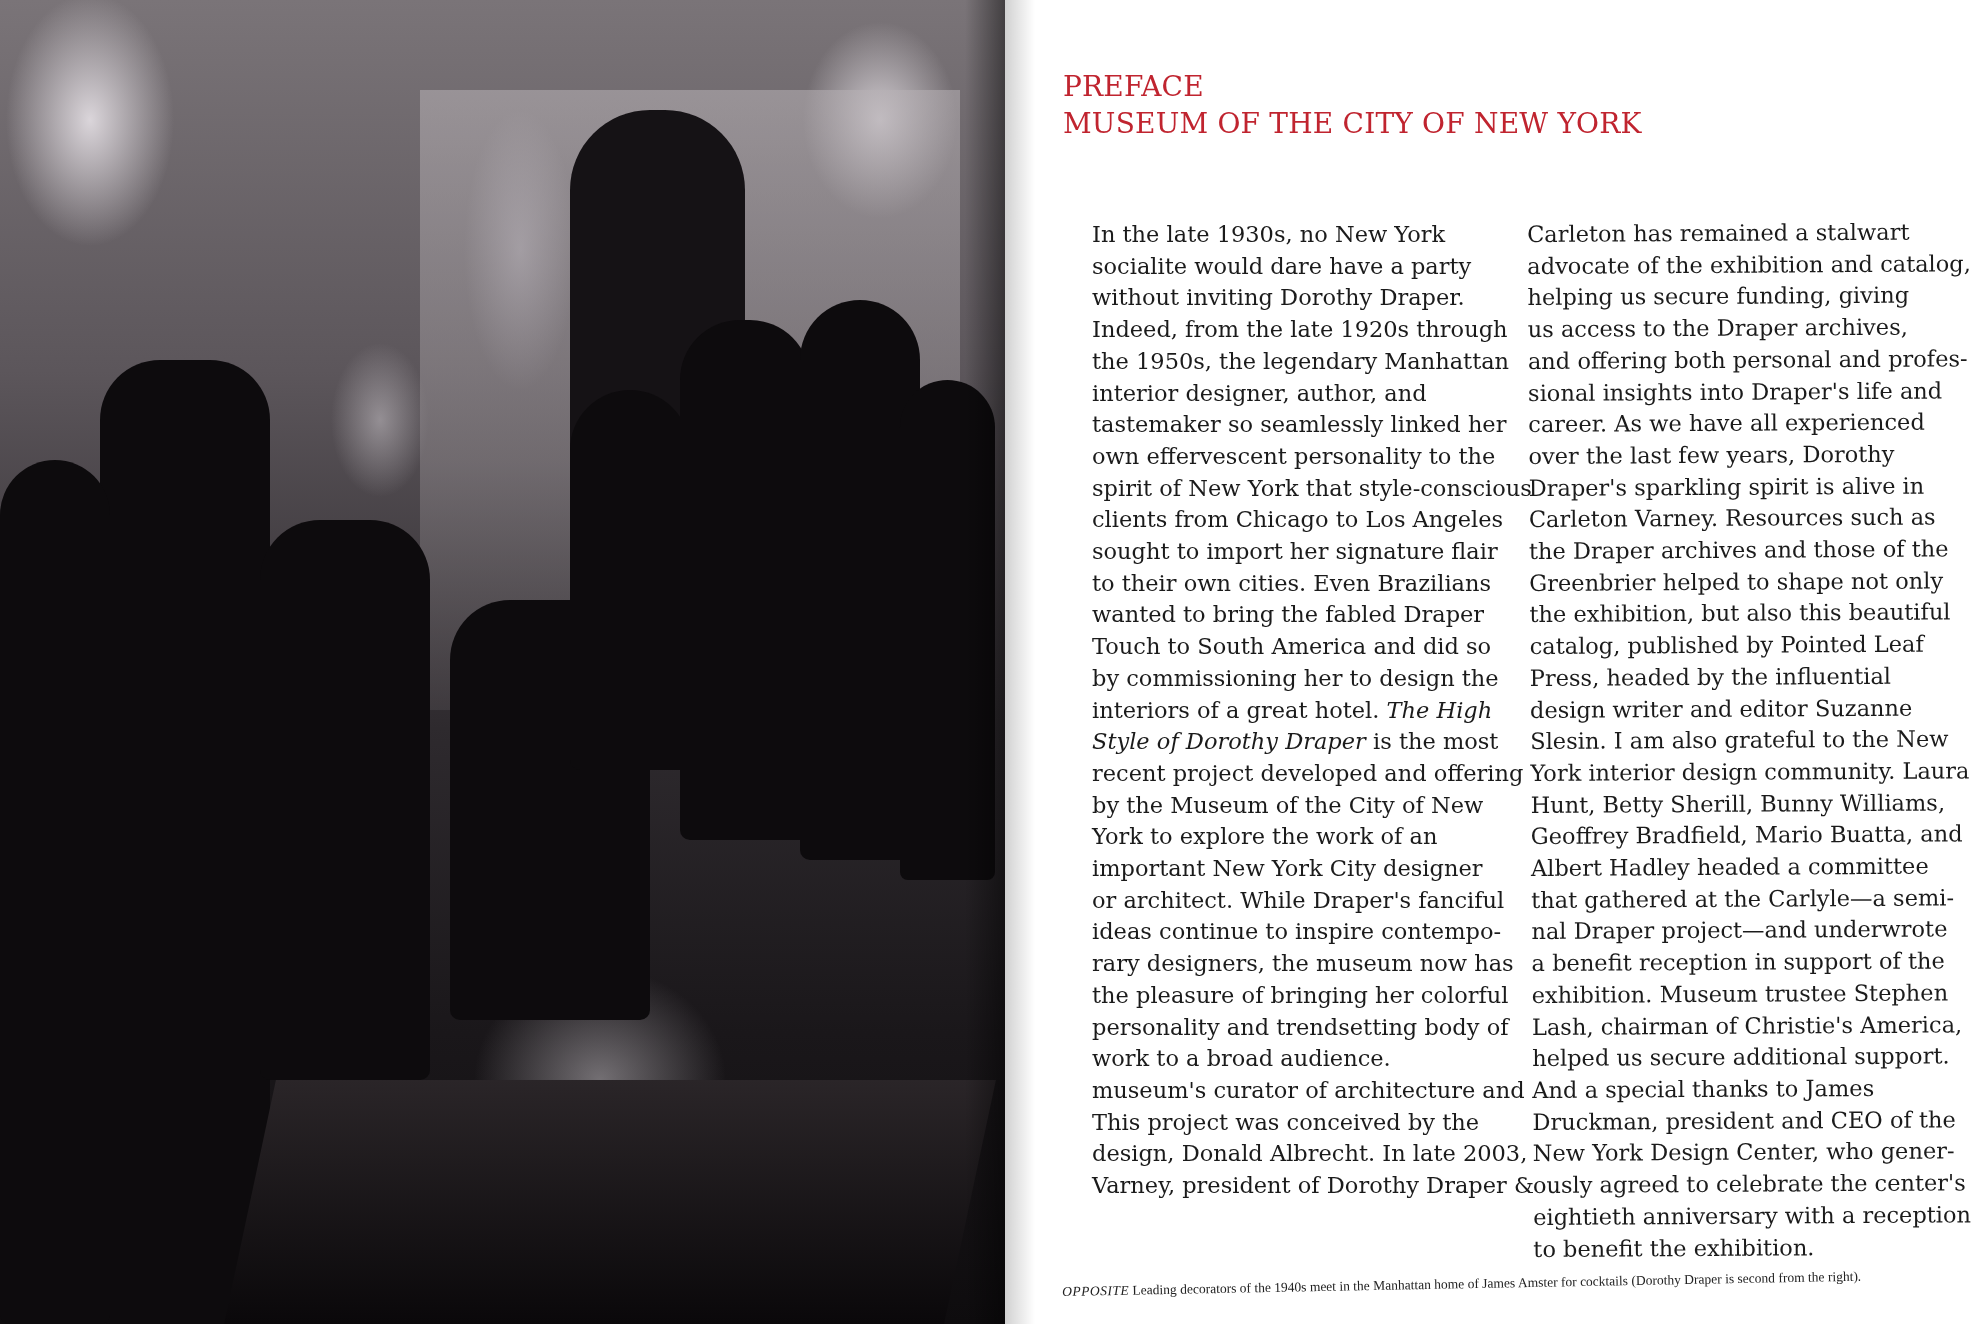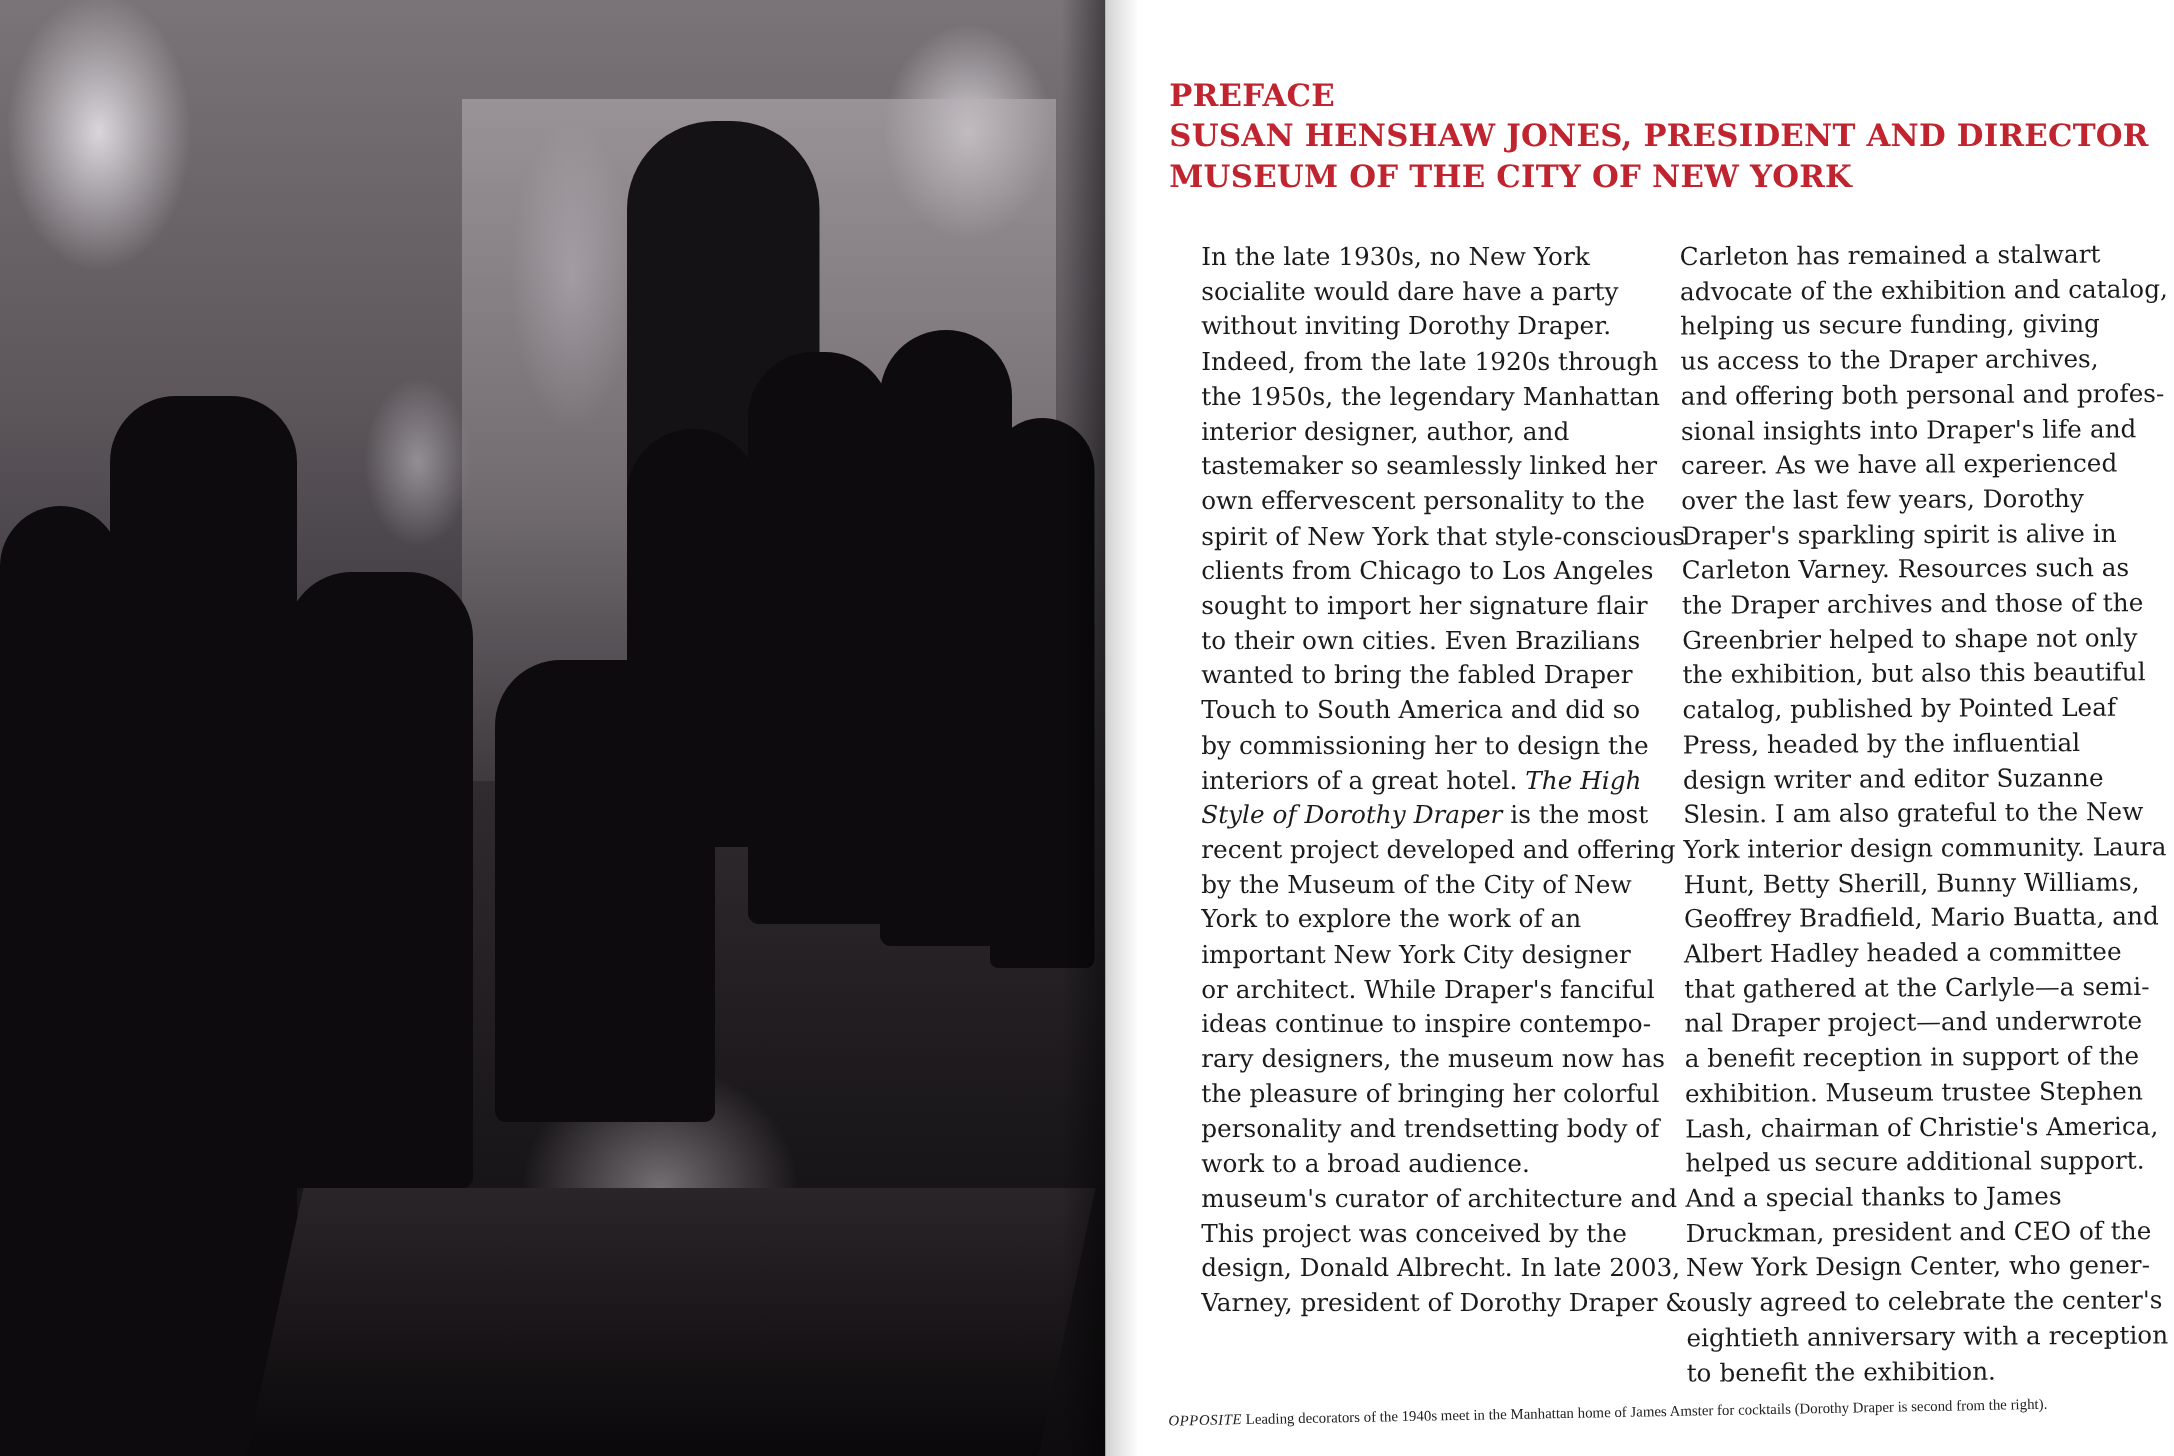--- a/index.html
+++ b/index.html
@@ -28,21 +28,21 @@
     background: linear-gradient(180deg,#2a2528,#0a080a); transform: skewX(-12deg); }
   .photo .gutter { position:absolute; right:0; top:0; width: 40px; height:100%;
     background: linear-gradient(90deg, rgba(0,0,0,0), rgba(0,0,0,0.45)); }
 
   .page { position:absolute; left: 1005px; top: 0; width: 971px; height: 1324px; background:#fff; }
   .page .shade { position:absolute; left:0; top:0; width: 30px; height:100%;
     background: linear-gradient(90deg, rgba(0,0,0,0.18), rgba(0,0,0,0)); }
 
   .heading { position:absolute; left: 1063px; top: 68px; color:#c0242f;
     font-family: "DejaVu Serif", serif; font-size: 28px; line-height: 37px; letter-spacing: .2px; }
-  .heading div { white-space: nowrap; font-weight: bold; }
+  .heading div { white-space: nowrap; }
 
   .col { position:absolute; top: 219px; font-size: 22.5px; line-height: 31.7px; color:#1b1b1b;
     font-family: "DejaVu Serif", serif; }
   .col .line { white-space: nowrap; display:block; }
   .col .line em { font-style: italic; }
   .col-left { left: 1092px; width: 440px; }
   .col-right { left: 1527px; width: 440px; transform: rotate(-0.35deg); transform-origin: left top; }
 
   .caption { position:absolute; left: 1062px; top: 1284px; font-size: 13.5px; color:#222;
     font-family: "Liberation Serif", serif; white-space: nowrap;
@@ -66,21 +66,20 @@
   <div class="table"></div>
   <div class="gutter"></div>
 </div>
 
 <div class="page">
   <div class="shade"></div>
 </div>
 
 <div class="heading">
   <div>PREFACE</div>
-  <div>SUSAN HENSHAW JONES, PRESIDENT AND DIRECTOR</div>
   <div>MUSEUM OF THE CITY OF NEW YORK</div>
 </div>
 
 <div class="col col-left">
   <span class="line">In the late 1930s, no New York</span>
   <span class="line">socialite would dare have a party</span>
   <span class="line">without inviting Dorothy Draper.</span>
   <span class="line">Indeed, from the late 1920s through</span>
   <span class="line">the 1950s, the legendary Manhattan</span>
   <span class="line">interior designer, author, and</span>

